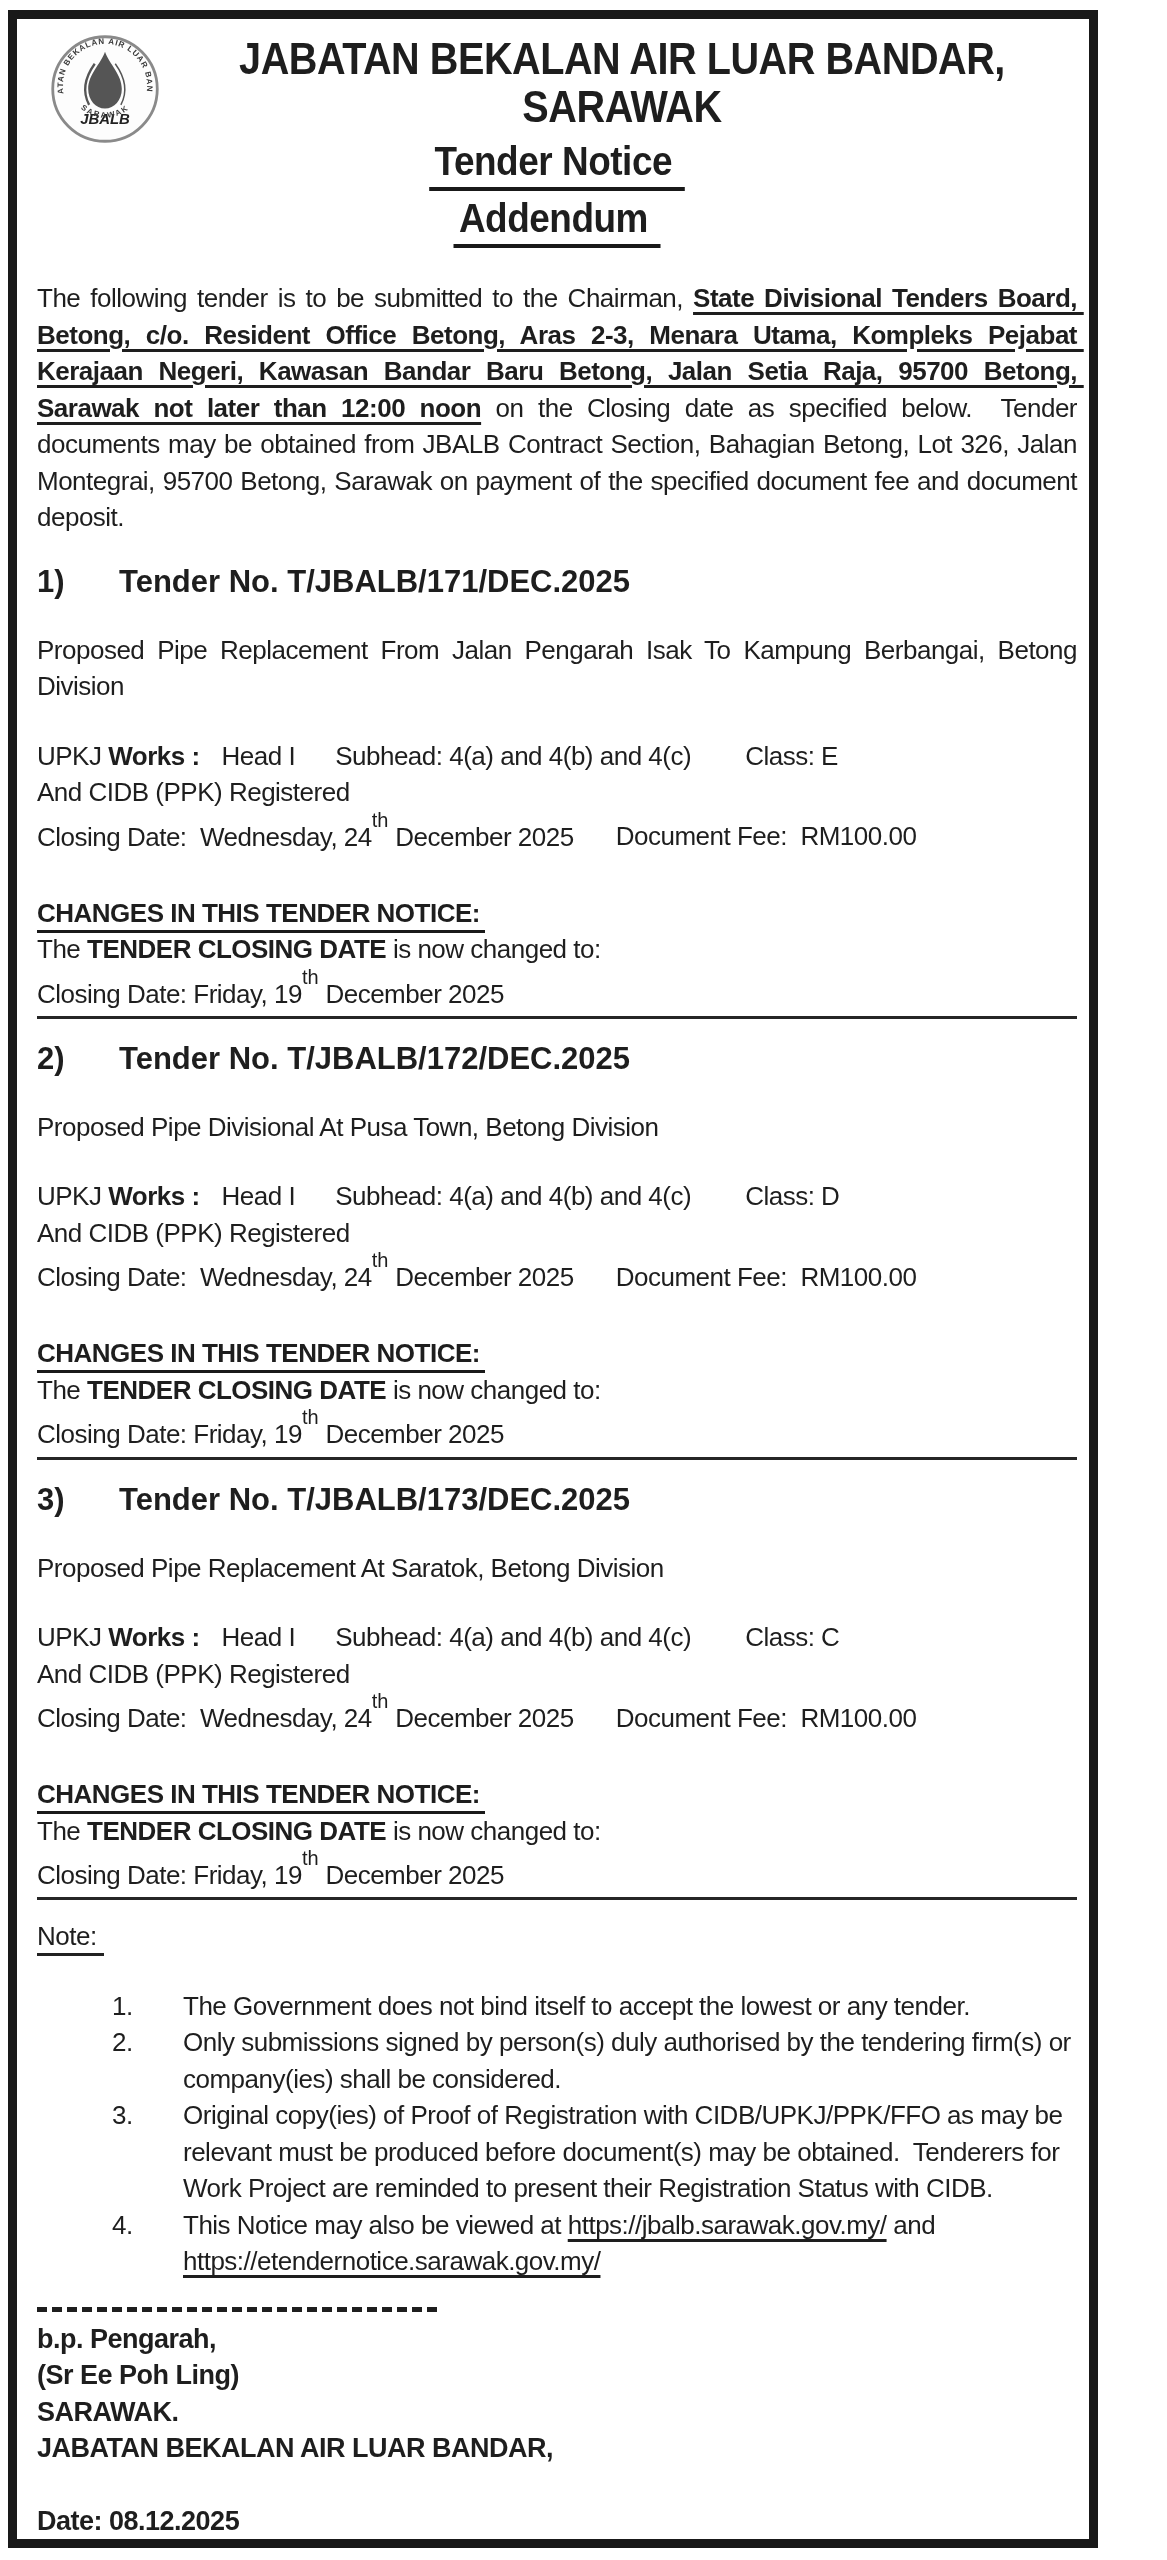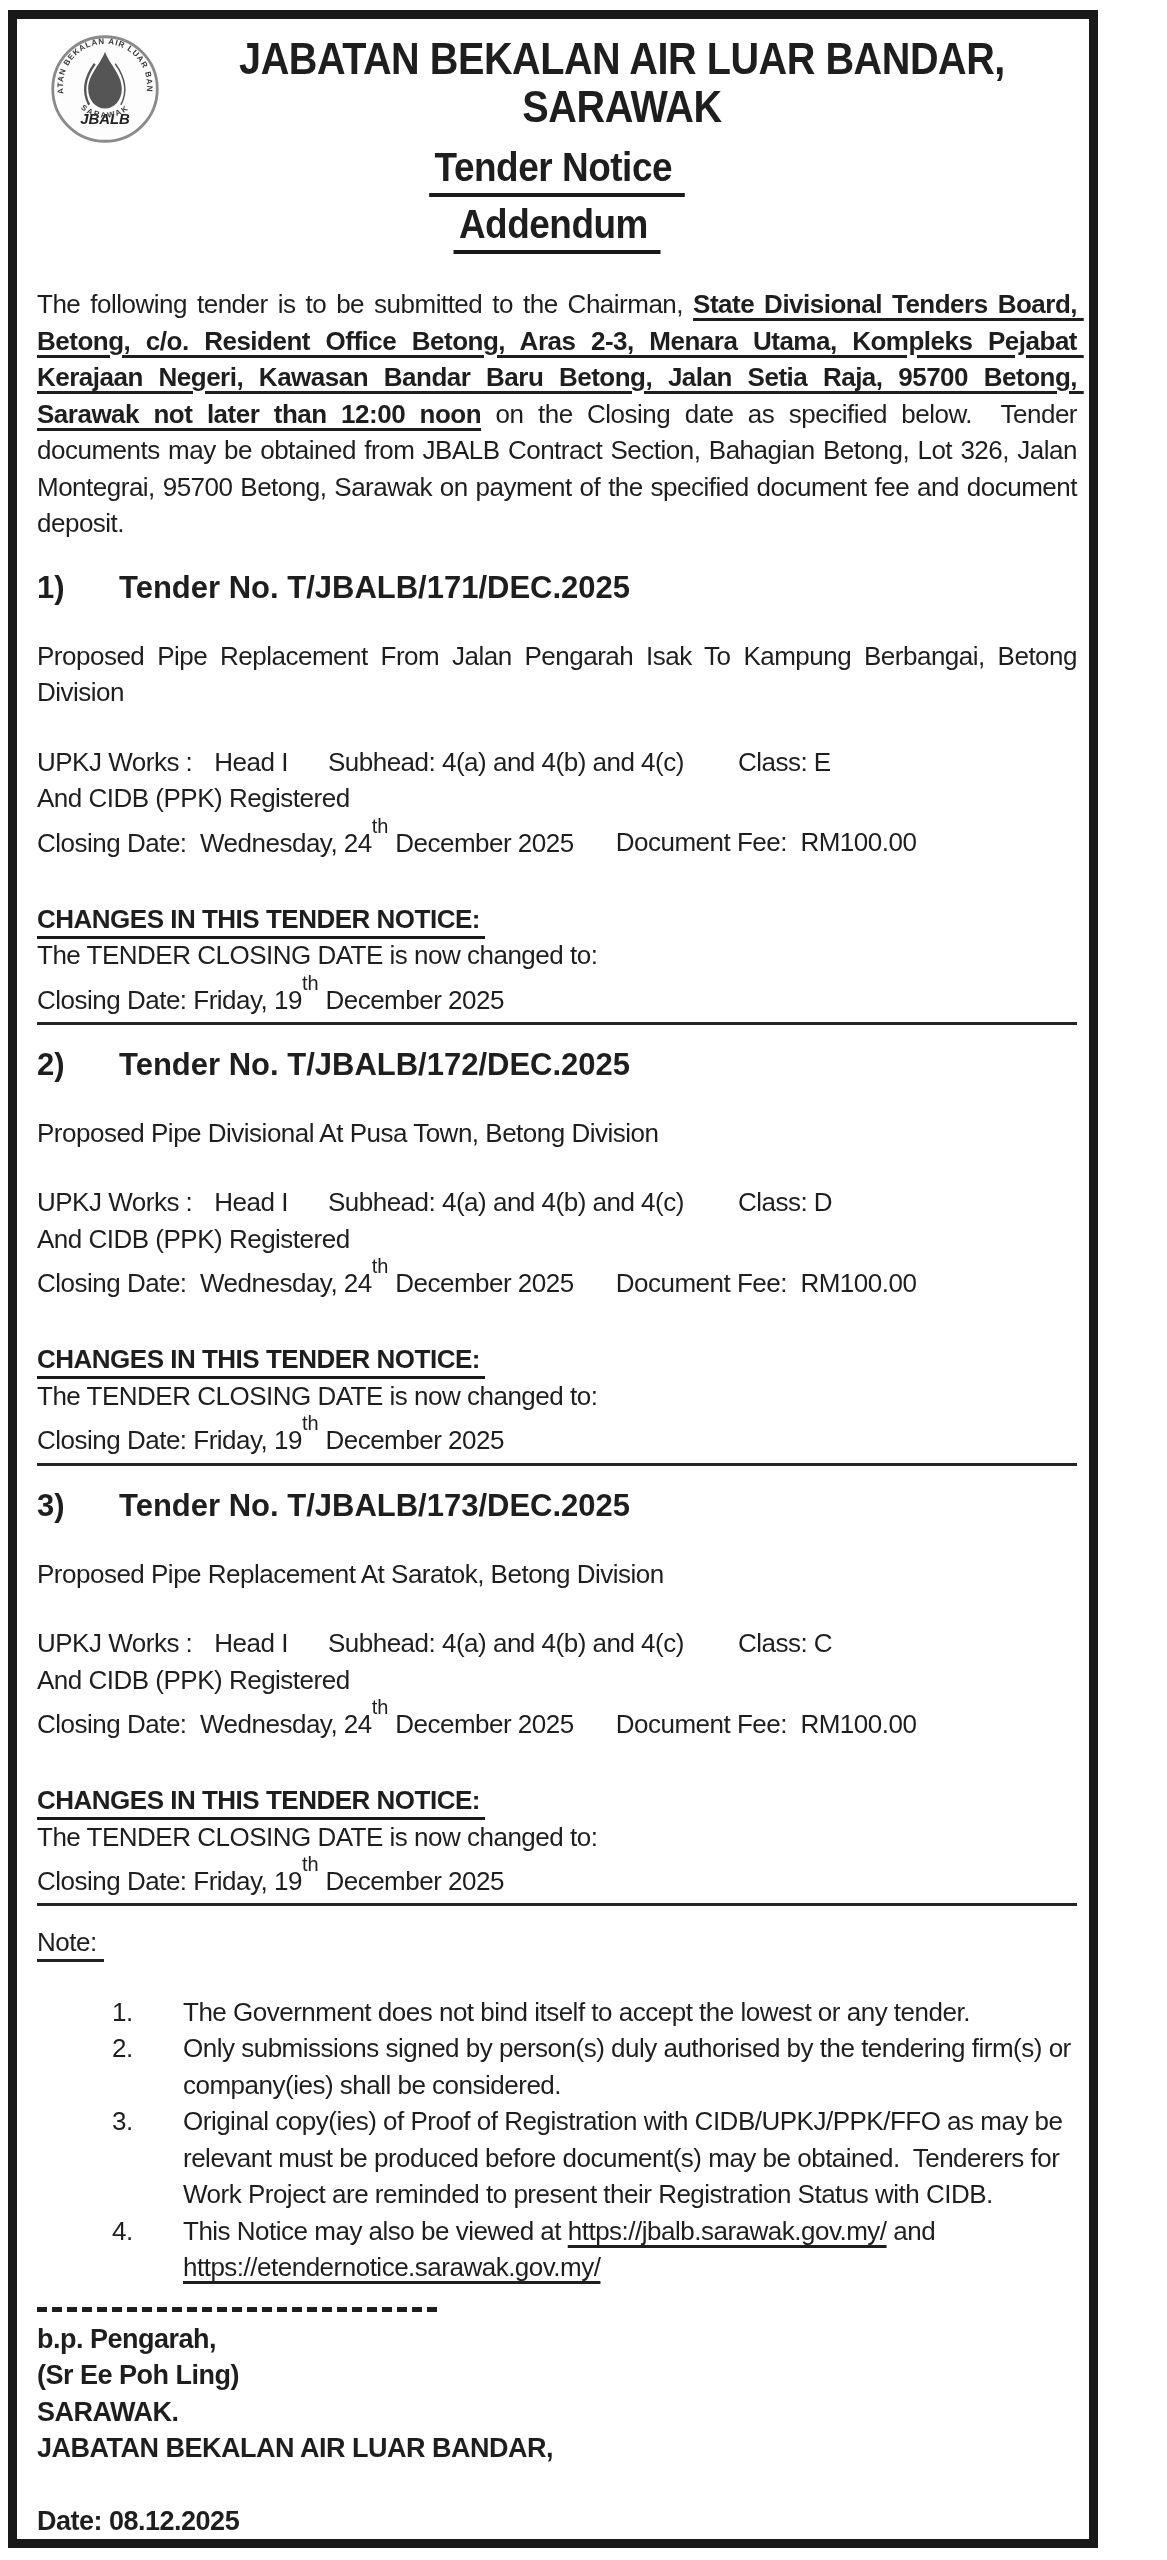--- a/index.html
+++ b/index.html
@@ -13,28 +13,28 @@
     padding:0 12px 0 20px; background:#fff;
   }
   
   .header { position:relative; }
   .logo { position:absolute; left:12px; top:14px; }
   .org-title {
     padding:16px 0 0 130px; text-align:center;
     font-weight:700; font-size:44px; line-height:48px; white-space:pre-wrap;
   }
   .cond { display:inline-block; transform:scaleX(0.9); transform-origin:center; letter-spacing:-0.5px; white-space:pre-wrap; }
-  .doc-title  { margin-top:14px;  text-align:center; font-weight:700; font-size:41px; line-height:45px; }
+  .doc-title  { margin-top:8px;  text-align:center; font-weight:700; font-size:41px; line-height:45px; }
   .doc-subtitle { margin-top:5px; text-align:center; font-weight:700; font-size:41px; line-height:45px; }
   .u-head { border-bottom:4px solid #191919; padding:0 14px 3px 6px; }
   
   .line { font-size:26px; line-height:36.5px; letter-spacing:-0.5px; white-space:pre-wrap; }
   .intro { margin:32px 0 0; text-align:justify; }
   .bu { font-weight:700; text-decoration:underline; text-decoration-thickness:3px; text-underline-offset:5px; }
-  b { font-weight:400; }
+  b { font-weight:700; }
   sup.ord { font-size:20px; position:relative; top:-9px; letter-spacing:0; }
   
   .s-head { margin-top:20px; font-weight:700; font-size:31px; line-height:40px; letter-spacing:0; }
   .s-head-1 { margin-top:26px; }
   .s-num { display:inline-block; width:82px; }
   .s-desc { margin:30px 0 0; text-align:justify; }
   .s-upkj { margin-top:33px; }
   .g1 { margin-left:22px; } .g2 { margin-left:40px; } .g3 { margin-left:54px; } .g4 { margin-left:42px; }
   .s-changes { margin-top:40px; font-weight:700; }
   .u-chg { border-bottom:3px solid #191919; padding:0 5px 2px 0; }

